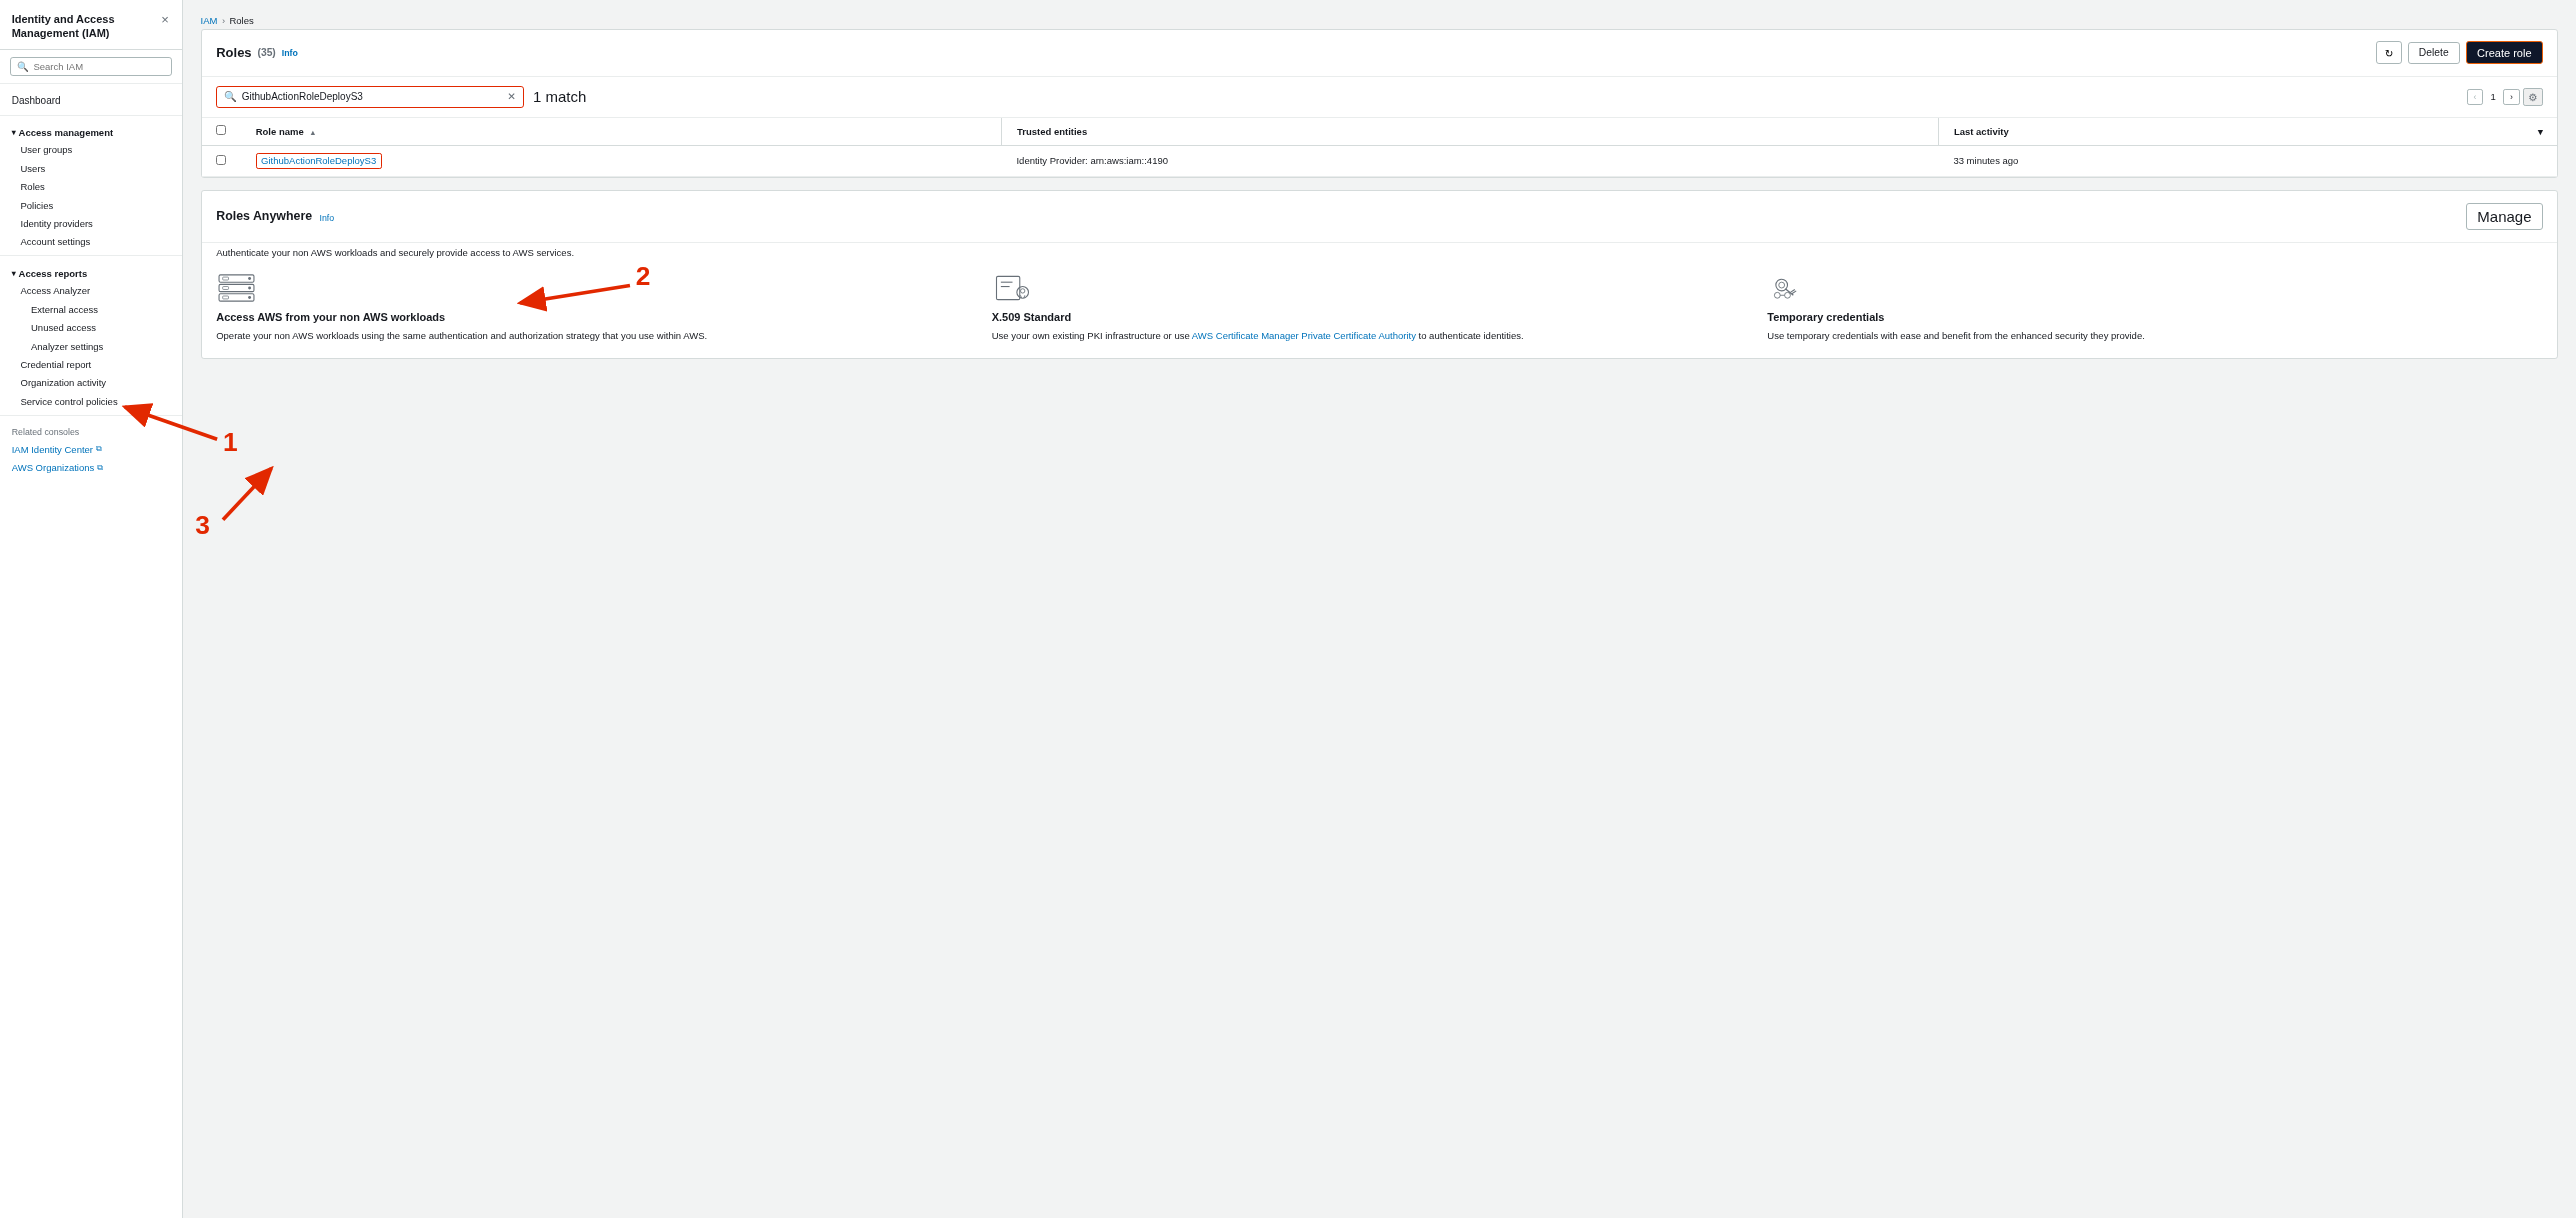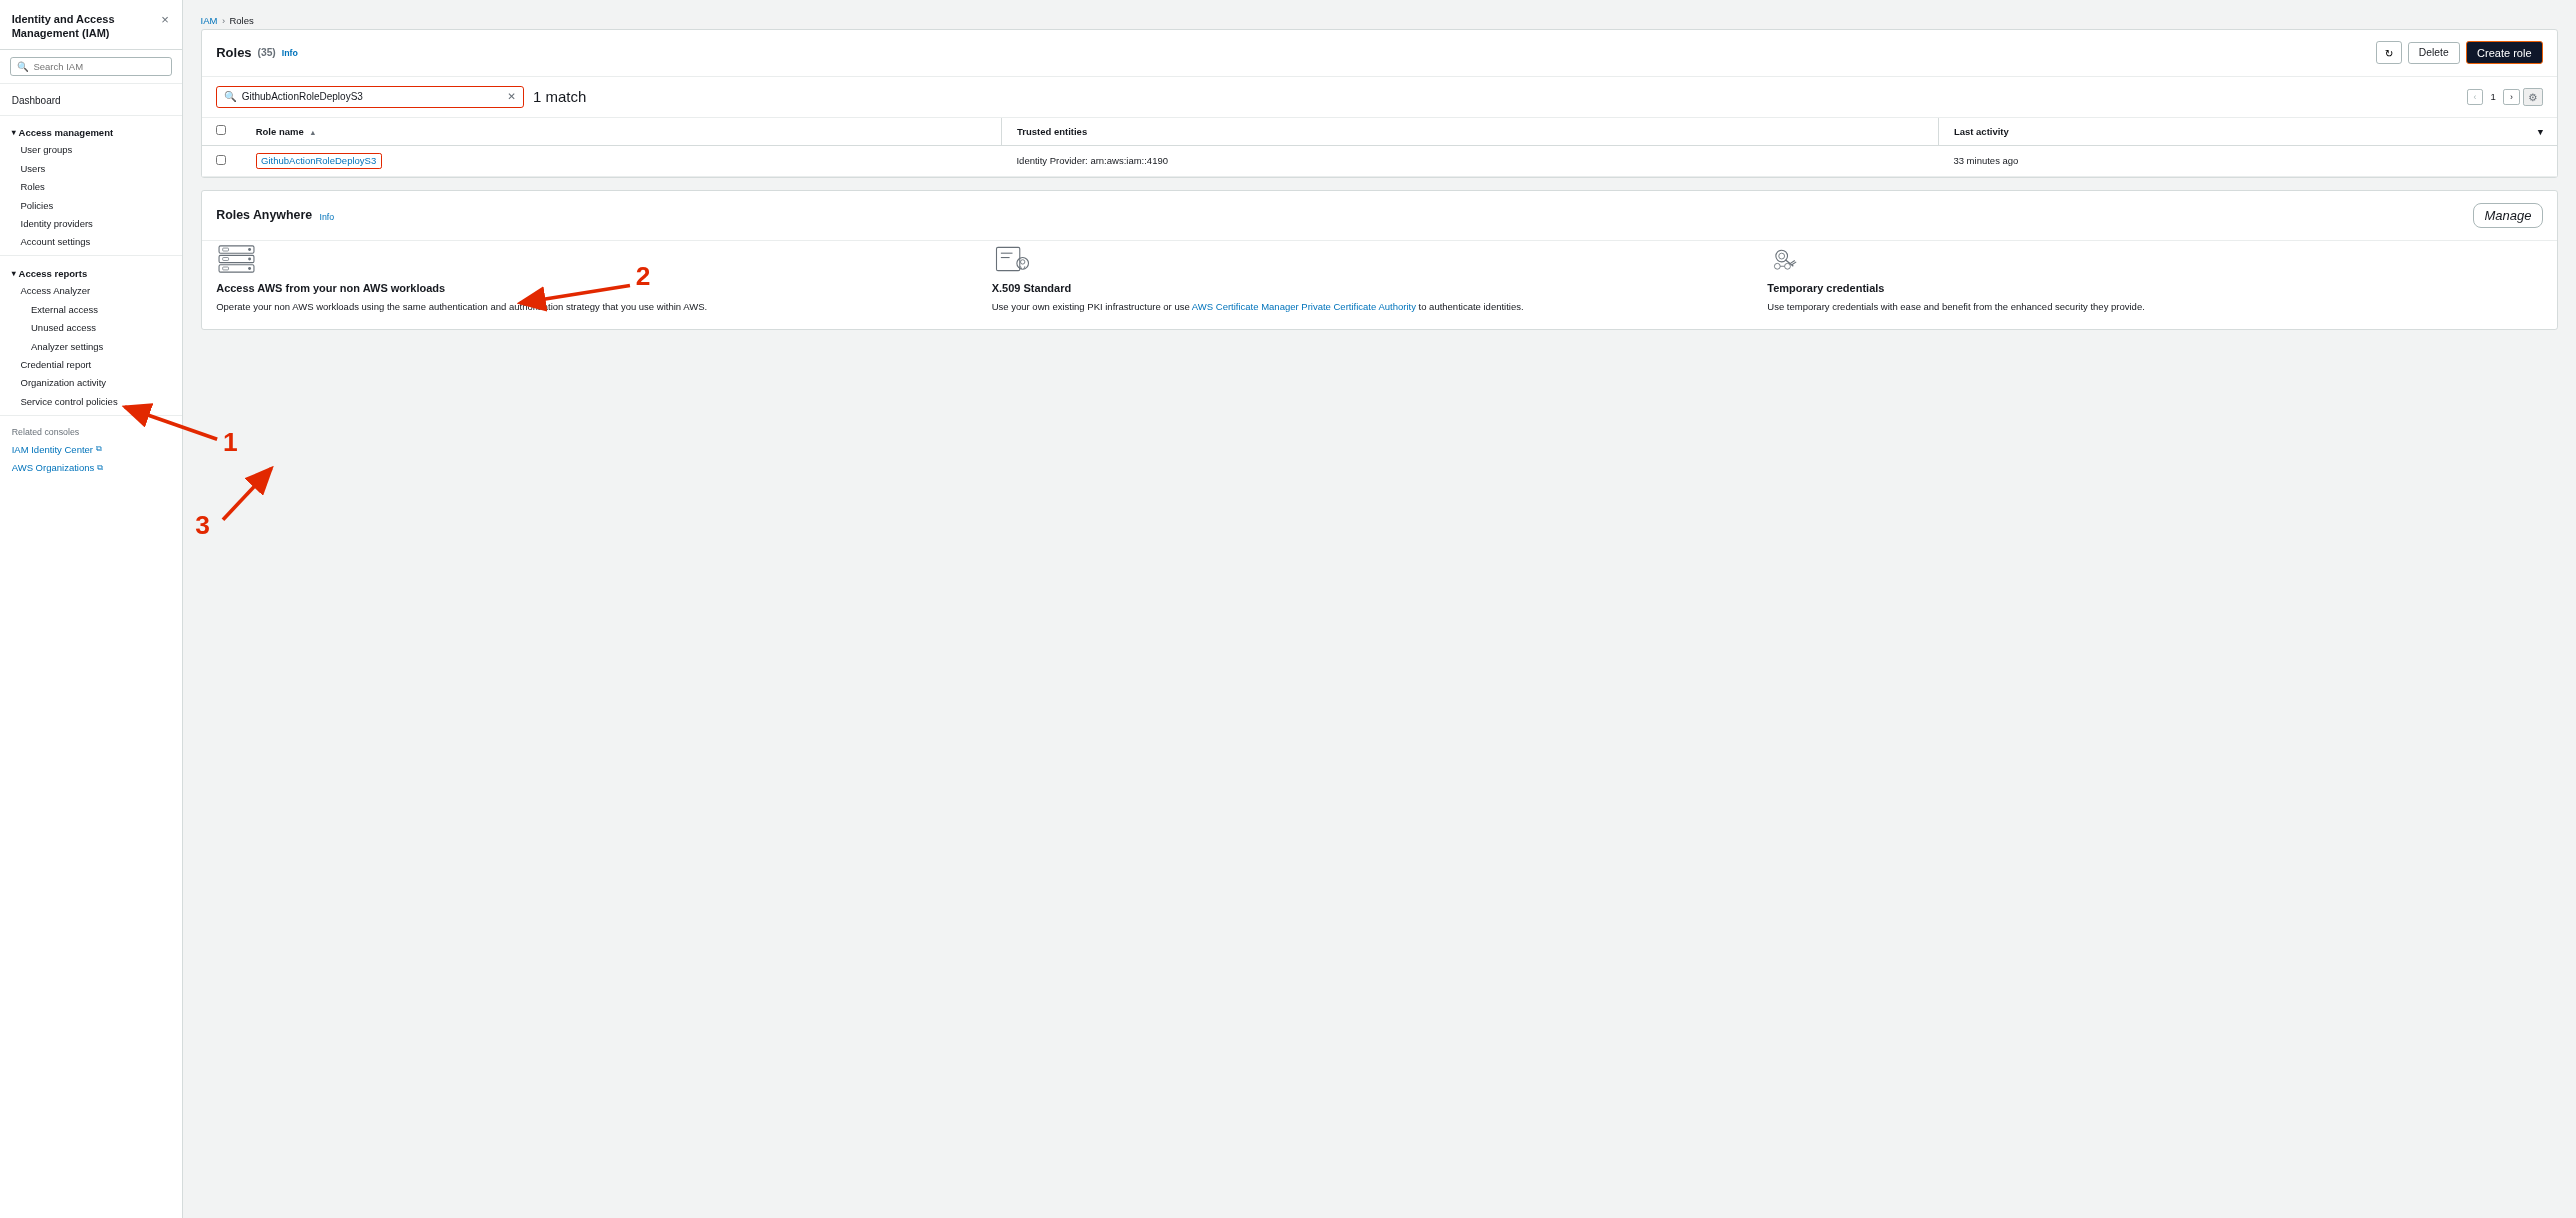--- a/index.html
+++ b/index.html
@@ -333,26 +333,25 @@
       font-weight: 700;
     }
     .anywhere-desc {
       padding: 4.4px 14.6px 11.7px 14.6px;
       font-size: 9.5px;
       color: #16191f;
     }
     .btn-manage {
       background: #fff;
       border: 0.7px solid #aab7b8;
-      border-radius: 8px;
+      border-radius: 3px;
       padding: 4.4px 10.3px;
       cursor: pointer;
-      font-size: 13px;
-      color: #16191f;
-      font-style: italic;
+      font-size: 15px;
+      color: #16191f;
     }
 
     .anywhere-features {
       display: grid;
       grid-template-columns: 1fr 1fr 1fr;
       gap: 0;
       padding: 0 14.6px 14.6px 14.6px;
     }
     .feature-item {
       display: flex;
@@ -530,20 +529,21 @@
   </div>
 
   <div class="anywhere-card">
     <div class="anywhere-header">
       <div class="anywhere-title-area">
         <span class="anywhere-title">Roles Anywhere</span>
         <a class="info-link">Info</a>
       </div>
       <button class="btn-manage">Manage</button>
     </div>
+    <div class="anywhere-desc">Authenticate your non AWS workloads and securely provide access to AWS services.</div>
 
     <div class="anywhere-features">
 
       <div class="feature-item">
         <div class="feature-icon">
           <svg width="41" height="32" viewBox="0 0 56 44" fill="none">
             <rect x="4" y="4" width="48" height="10" rx="2" stroke="#687078" stroke-width="1.5" fill="none"></rect>
             <rect x="4" y="17" width="48" height="10" rx="2" stroke="#687078" stroke-width="1.5" fill="none"></rect>
             <rect x="4" y="30" width="48" height="10" rx="2" stroke="#687078" stroke-width="1.5" fill="none"></rect>
             <circle cx="46" cy="9" r="2" fill="#687078"></circle>

